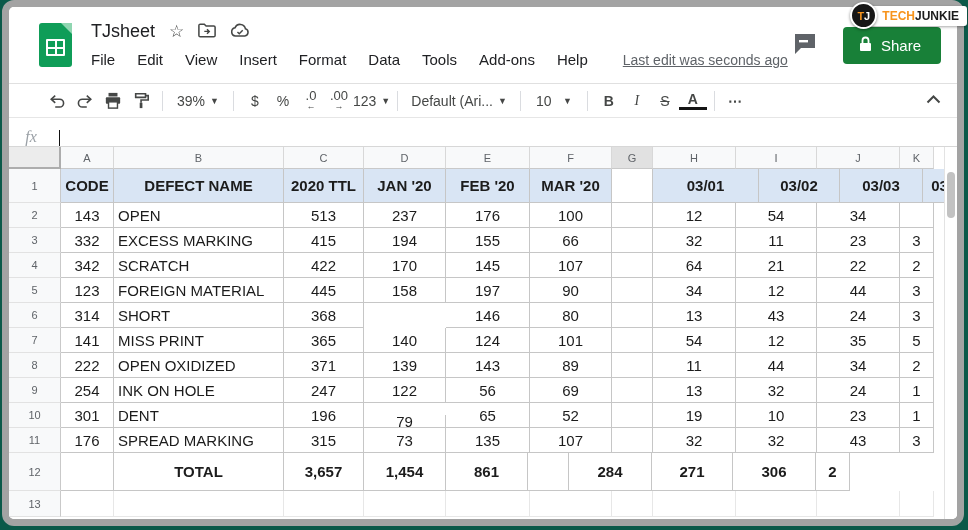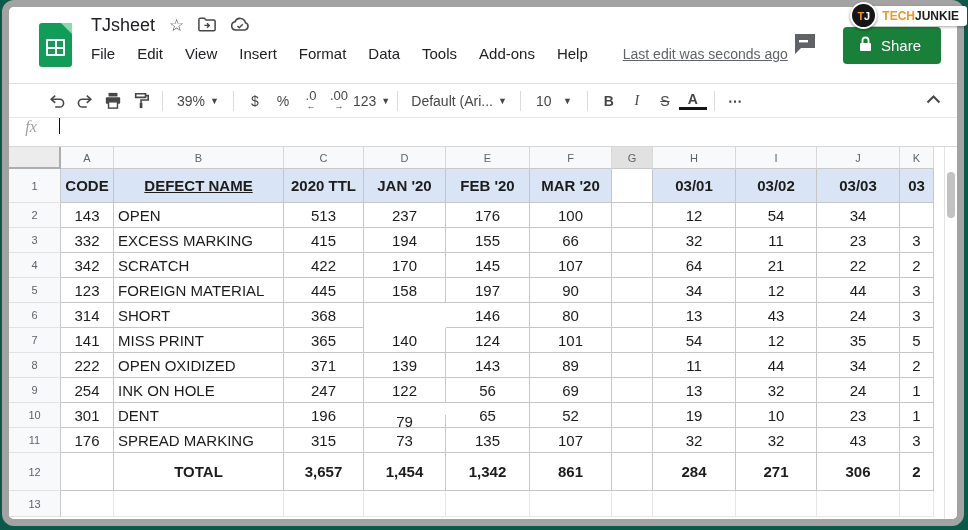--- a/index.html
+++ b/index.html
@@ -9,21 +9,21 @@
            border:7px solid #a3a3a3; border-radius:12px; background:#fff; overflow:hidden; }
 
   
   .header { position:absolute; left:0; top:0; right:0; height:76px; background:#fff; }
   .sheets-logo { position:absolute; left:30px; top:16px; width:33px; height:44px; background:#0f9d58; border-radius:3px; }
   .sheets-logo .fold { position:absolute; right:0; top:0; width:0; height:0;
       border-top:11px solid #8fd6b1; border-left:11px solid transparent; }
   .sheets-logo .grid4 { position:absolute; left:7px; top:16px; width:19px; height:17px;
       display:grid; grid-template-columns:1fr 1fr; grid-template-rows:1fr 1fr; gap:2px; background:#fff; padding:2px; border-radius:1px; }
   .sheets-logo .grid4 div { background:#0f9d58; }
-  .title-area { position:absolute; left:82px; top:8px; }
+  .title-area { position:absolute; left:82px; top:14px; }
   .title-row { display:flex; align-items:center; gap:14px; }
   .doc-title { font-size:18px; color:#202124; }
   .title-ic { color:#454746; font-size:17px; line-height:1; cursor:pointer; }
   .menu-row { display:flex; align-items:center; gap:4px; margin-top:8px; }
   .menu-item { font-size:15px; color:#202124; padding:1px 9px; border-radius:3px; cursor:pointer; }
   .menu-item:first-child { padding-left:0; }
   .last-edit { font-size:14px; color:#5f6368; text-decoration:underline; margin-left:22px; cursor:pointer; }
   .header-right { position:absolute; right:16px; top:20px; display:flex; align-items:center; gap:26px; }
   .share-btn { display:flex; align-items:center; gap:9px; background:#188038; color:#fff;
       border:none; border-radius:4px; padding:9px 20px 9px 16px; font-size:15px; font-weight:500;
@@ -53,21 +53,21 @@
   .tb-b { font-weight:700; } .tb-i { font-style:italic; font-family:"Liberation Serif",serif; }
   .tb-s { text-decoration:line-through; }
   .tb-a { font-weight:700; border-bottom:3px solid #151515; height:19px; line-height:16px; border-radius:0; }
   .dec { display:flex; flex-direction:column; align-items:center; line-height:10px; font-size:13px; font-weight:500; }
   .dec .arr { font-size:9px; }
   .tb-more { letter-spacing:2px; font-weight:700; }
   .collapse { position:absolute; right:16px; top:83px; cursor:pointer; }
 
   
   .fxbar { position:absolute; left:0; top:110px; right:0; height:30px; background:#fff;
-      border-top:1px solid #e6e6e6; border-bottom:1px solid #d7d7d7; display:flex; align-items:flex-start; }
+      border-top:1px solid #e6e6e6; border-bottom:1px solid #d7d7d7; display:flex; align-items:flex-end; }
   .fx { width:44px; text-align:center; font-family:"Liberation Serif",serif; font-style:italic;
       font-size:16px; color:#9aa0a6; }
   .fx-cursor { width:1px; height:16px; background:#111; margin-left:6px; }
 
   
   .grid { position:absolute; left:0; top:140px; right:0; bottom:0; background:#fff; overflow:hidden; }
   .chrow { display:flex; height:22px; }
   .corner { width:52px; flex:none; background:#ececec; border-right:2px solid #adadad; border-bottom:2px solid #adadad; }
   .ch { flex:none; background:#f8f9fa; border-right:1px solid #d8d8d8; border-bottom:1px solid #c9c9c9;
       font-size:11px; color:#5f6368; display:flex; align-items:center; justify-content:center; cursor:pointer; }
@@ -246,27 +246,27 @@
         <div class="ch sel" style="width: 41px;">G</div>
         <div class="ch" style="width: 83px;">H</div>
         <div class="ch" style="width: 81px;">I</div>
         <div class="ch" style="width: 83px;">J</div>
         <div class="ch" style="width: 34px;">K</div>
       </div>
     <div>
         <div class="row r1">
           <div class="rh">1</div>
           <div class="cell h" style="width: 53px;">CODE</div>
-          <div class="cell h" style="width: 170px; text-decoration: underline;">DEFECT NAME</div>
+          <div class="cell h" style="width: 170px;">DEFECT NAME</div>
           <div class="cell h" style="width: 80px;">2020 TTL</div>
           <div class="cell h" style="width: 82px;">JAN '20</div>
           <div class="cell h" style="width: 84px;">FEB '20</div>
           <div class="cell h" style="width: 82px;">MAR '20</div>
           <div class="cell h g" style="width: 41px;"></div>
-          <div class="cell h" style="width: 83px;">03/01</div>
+          <div class="cell h" style="width: 106px;">03/01</div>
           <div class="cell h" style="width: 81px;">03/02</div>
           <div class="cell h" style="width: 83px;">03/03</div>
           <div class="cell h" style="width: 34px;">03</div>
         </div>
         <div class="row rn">
           <div class="rh">2</div>
           <div class="cell" style="width: 53px;">143</div>
           <div class="cell left" style="width: 170px;">OPEN</div>
           <div class="cell" style="width: 80px;">513</div>
           <div class="cell" style="width: 82px;">237</div>
@@ -403,21 +403,20 @@
           <div class="cell" style="width: 81px;">32</div>
           <div class="cell" style="width: 83px;">43</div>
           <div class="cell" style="width: 34px;">3</div>
         </div>
         <div class="row r12">
           <div class="rh">12</div>
           <div class="cell t" style="width: 53px;"></div>
           <div class="cell t" style="width: 170px;">TOTAL</div>
           <div class="cell t" style="width: 80px;">3,657</div>
           <div class="cell t" style="width: 82px;">1,454</div>
-          <div class="cell t" style="width: 84px;">1,342</div>
           <div class="cell t" style="width: 82px;">861</div>
           <div class="cell t" style="width: 41px;"></div>
           <div class="cell t" style="width: 83px;">284</div>
           <div class="cell t" style="width: 81px;">271</div>
           <div class="cell t" style="width: 83px;">306</div>
           <div class="cell t" style="width: 34px;">2</div>
         </div>
         <div class="row r13">
           <div class="rh">13</div>
           <div class="cell" style="width: 53px;"></div>

